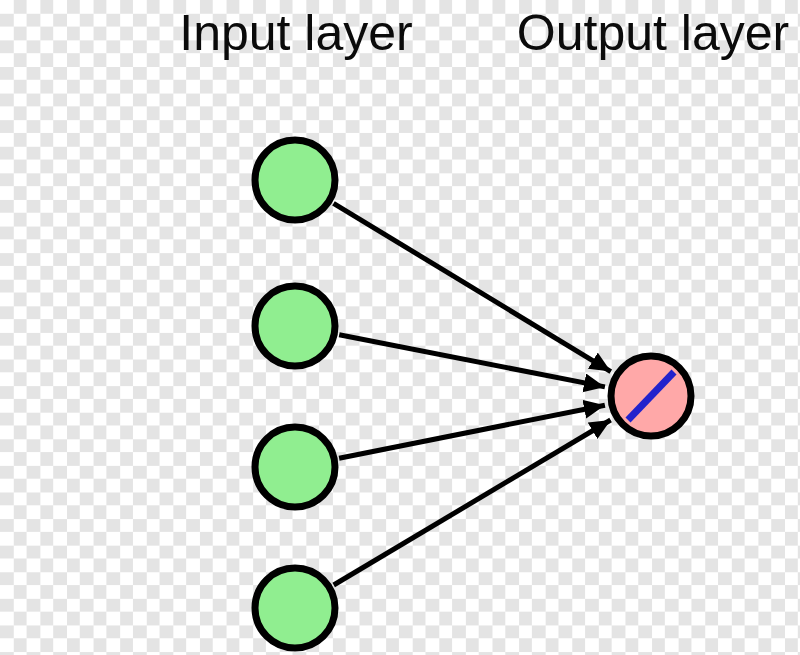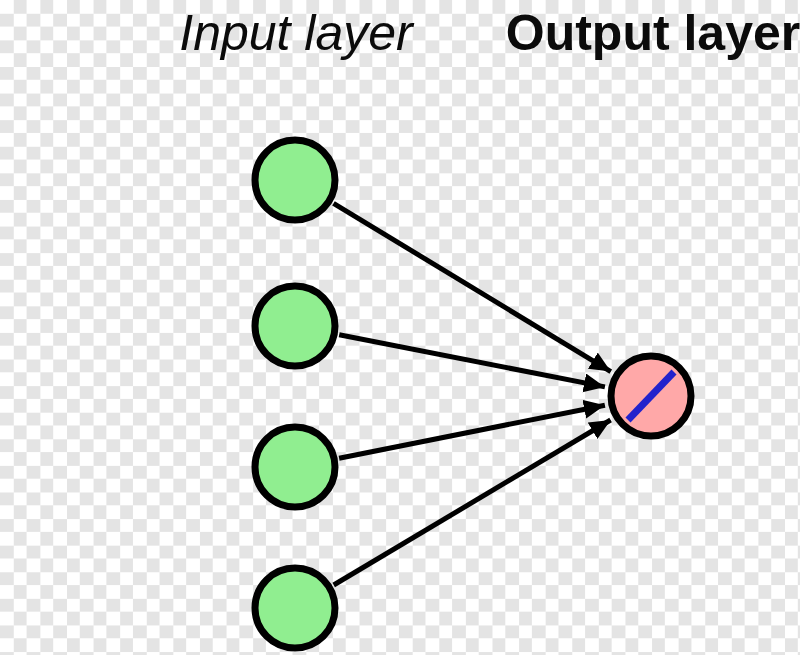--- a/index.html
+++ b/index.html
@@ -21,22 +21,22 @@
     position: absolute;
     top: 4px;
     transform: translateX(-50%);
     font-size: 50px;
     font-weight: 400;
     letter-spacing: 0px;
     color: #0b0b0b;
     white-space: nowrap;
     user-select: none;
   }
-  .title-input  { left: 296px; font-style: italic; }
-  .title-output { left: 653px; font-weight: bold; }
+  .title-input  { left: 296px; }
+  .title-output { left: 653px; }
   svg.net {
     position: absolute;
     left: 0;
     top: 0;
     display: block;
   }
 </style>
 </head>
 <body>
 

